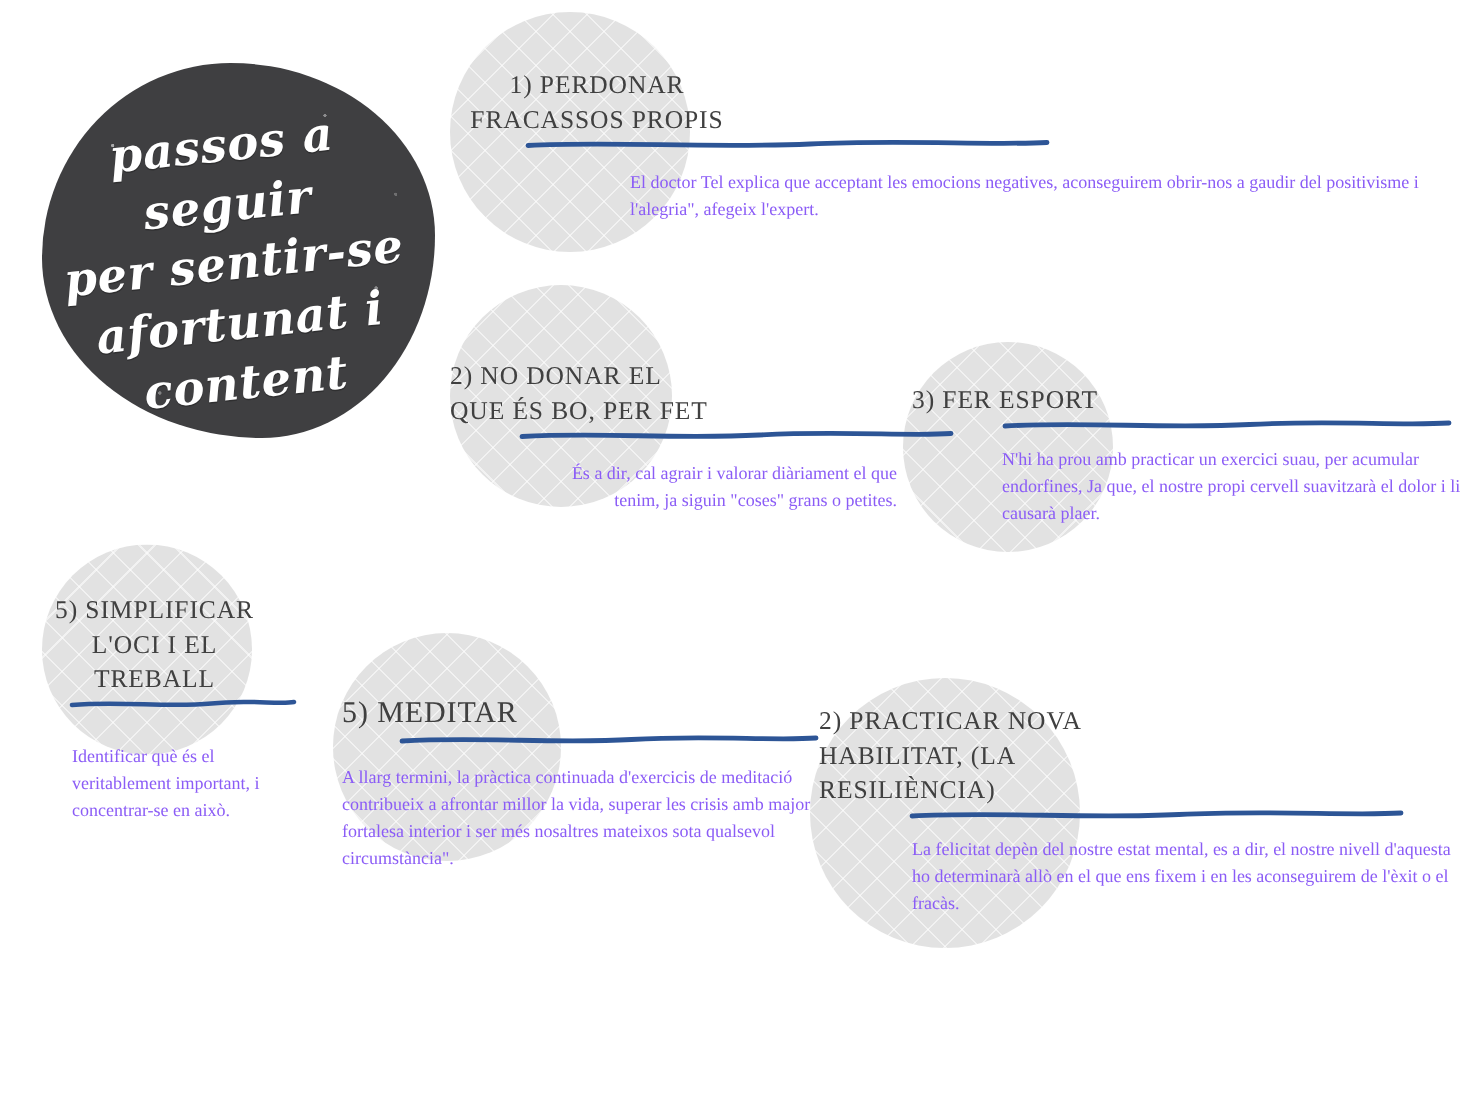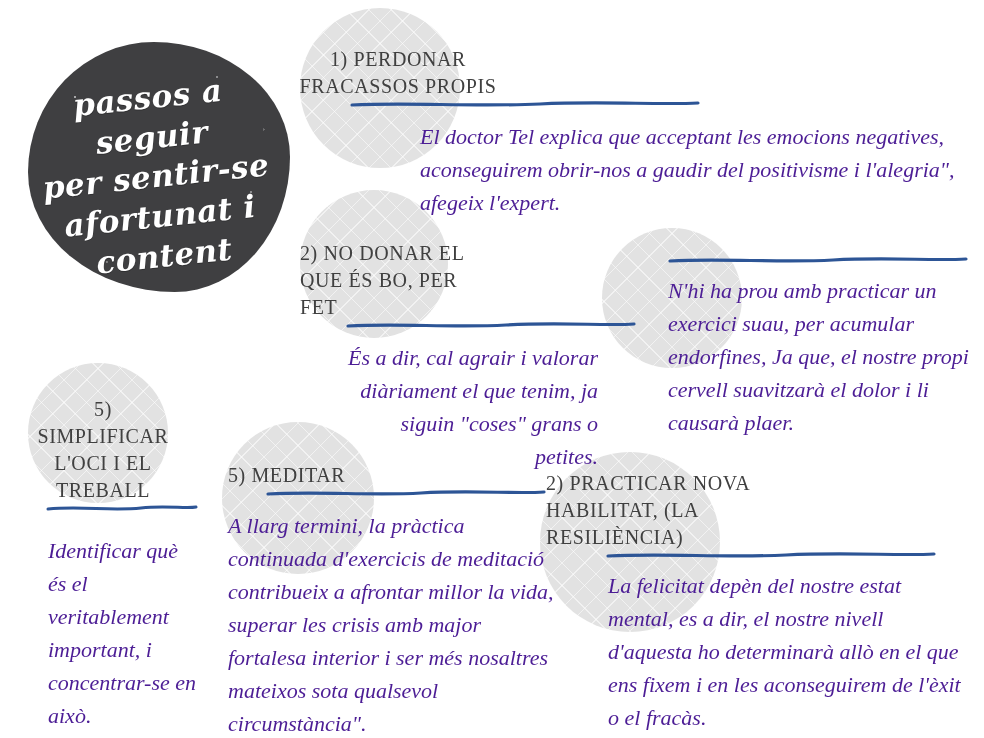--- a/index.html
+++ b/index.html
@@ -78,40 +78,39 @@
     background-image:
       repeating-linear-gradient(45deg, rgba(255,255,255,.55) 0 1px, transparent 1px 16px),
       repeating-linear-gradient(-45deg, rgba(255,255,255,.55) 0 1px, transparent 1px 16px);
   }
 
   
   .step { position: absolute; }
   .step .heading {
     position: relative;
     font-family: "Liberation Serif", serif;
-    font-size: 20px;
+    font-size: 17px;
     letter-spacing: .6px;
     color: #404040;
     line-height: 1.35;
     z-index: 3;
   }
   .rule {
     position: relative;
     height: 6px;
     z-index: 3;
   }
   .rule svg { display:block; }
   .step .body {
     position: relative;
     font-family: "Liberation Serif", serif;
-    font-size: 22px;
+    font-size: 12px;
     line-height: 1.5;
-    color: #4c1d95;
+    color: #8b5cf6;
     z-index: 3;
-    font-style: italic;
   }
 
   
   #c1 { left: 300px; top: 8px;  width: 160px; height: 160px; }
   #s1 { left: 298px; top: 46px; width: 240px; }
   #s1 .heading { text-align: center; width: 200px; }
   #s1 .rule    { margin-left: 52px; width: 350px; }
   #s1 .body    { margin-left: 122px; width: 560px; margin-top: 14px; }
 
   #c2 { left: 300px; top: 190px; width: 148px; height: 148px; }
@@ -177,20 +176,21 @@
     <div class="heading">2) NO DONAR EL QUE ÉS BO, PER FET</div>
     <div class="rule">
       <svg width="290" height="8" viewBox="0 0 290 8" preserveAspectRatio="none" aria-hidden="true">
         <path d="M2,5 C55,2 105,7 160,4 C215,1 260,5 288,3" stroke="#2d5596" stroke-width="3.2" fill="none" stroke-linecap="round"></path>
       </svg>
     </div>
     <div class="body">És a dir, cal agrair i valorar diàriament el que tenim, ja siguin "coses" grans o petites.</div>
   </div>
 
   <div class="step" id="s3">
+    <div class="heading">3) FER ESPORT</div>
     <div class="rule">
       <svg width="300" height="8" viewBox="0 0 300 8" preserveAspectRatio="none" aria-hidden="true">
         <path d="M2,5 C55,2 110,7 165,4 C220,1 265,5 298,3" stroke="#2d5596" stroke-width="3.2" fill="none" stroke-linecap="round"></path>
       </svg>
     </div>
     <div class="body">N'hi ha prou amb practicar un exercici suau, per acumular endorfines, Ja que, el nostre propi cervell suavitzarà el dolor i li causarà plaer.</div>
   </div>
 
   <div class="step" id="s4">
     <div class="heading">5) SIMPLIFICAR L'OCI I EL TREBALL</div>

